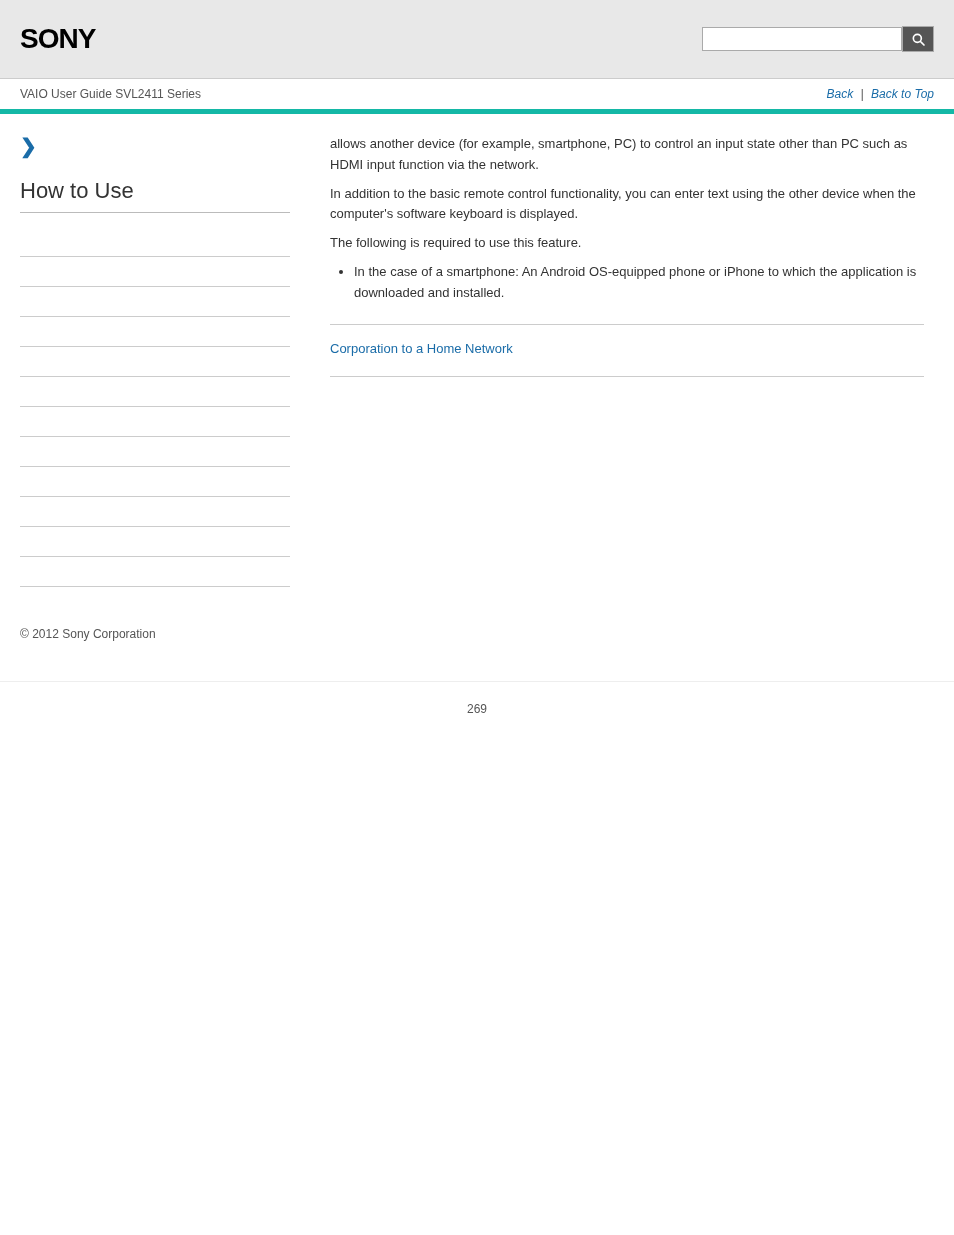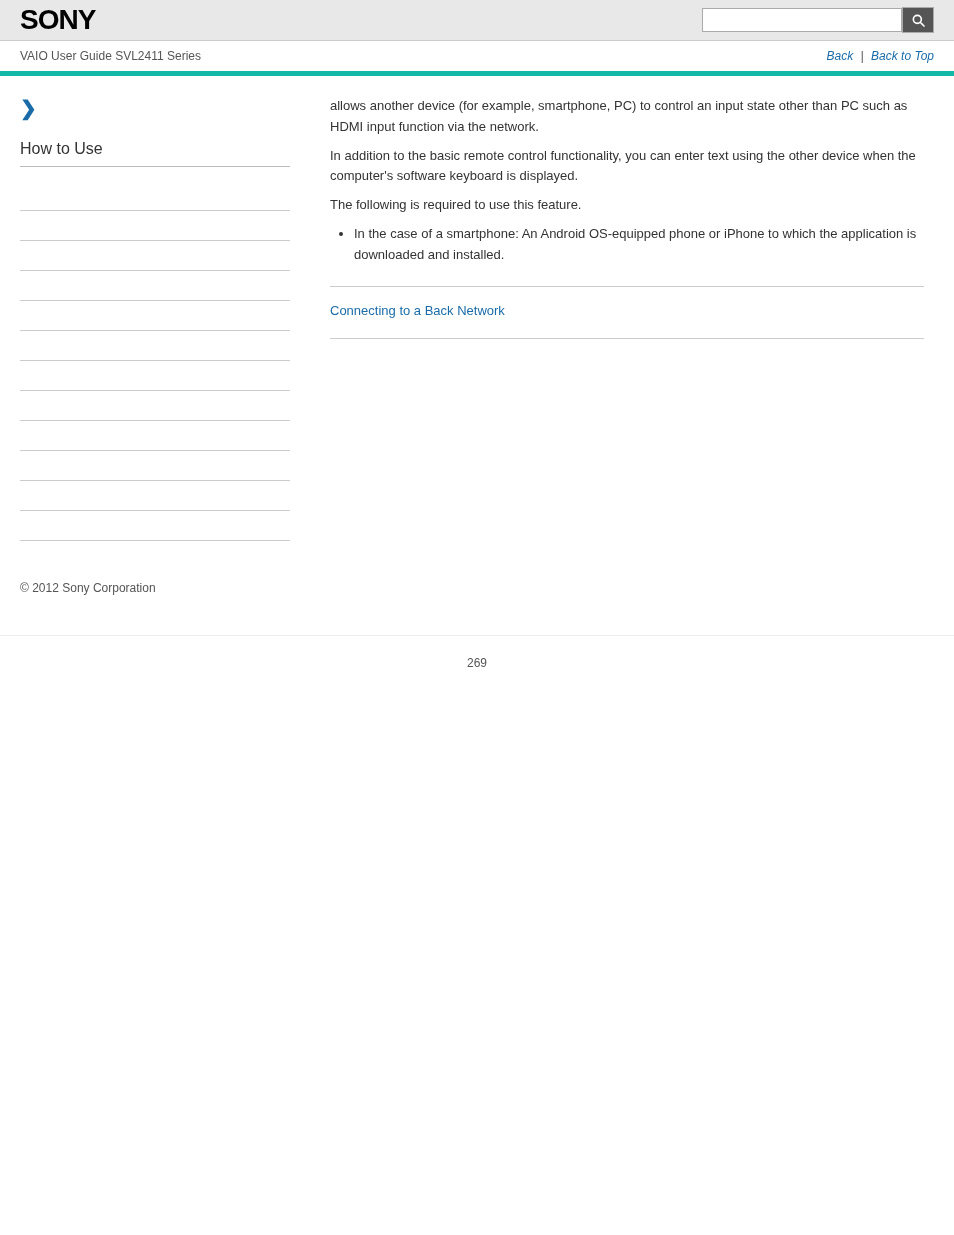--- a/index.html
+++ b/index.html
@@ -13,21 +13,21 @@
       font-size: 13px;
       color: #333;
       background: #fff;
       width: 954px;
       min-height: 1235px;
     }
 
     
     .header {
       background: #e8e8e8;
-      padding: 4px 20px;
+      padding: 23px 20px;
       display: flex;
       align-items: center;
       justify-content: space-between;
       border-bottom: 1px solid #ccc;
     }
 
     .sony-logo {
       font-size: 28px;
       font-weight: 900;
       letter-spacing: -1px;
@@ -113,21 +113,21 @@
 
     .chevron-icon {
       color: #1a6ca8;
       font-size: 20px;
       font-weight: bold;
       margin-bottom: 20px;
       display: block;
     }
 
     .sidebar-heading {
-      font-size: 16px;
+      font-size: 22px;
       font-weight: normal;
       color: #333;
       margin-bottom: 14px;
       border-bottom: 1px solid #bbb;
       padding-bottom: 8px;
     }
 
     .sidebar-nav-items {
       list-style: none;
       padding: 0;
@@ -255,21 +255,21 @@
         <li>
           <span>In the case of a smartphone: An Android OS-equipped phone or iPhone to which the application is downloaded and installed.</span>
         </li>
       </ul>
 
     </div>
 
     <hr class="content-divider">
 
     <div class="content-section">
-      <a href="#" class="content-link">Connecting to a Back Network</a>
+      <a href="#" class="content-link">Corporation to a Home Network</a>
     </div>
 
     <hr class="content-divider">
 
   </div>
 </div>
 
 <div class="footer">
   <span>© 2012 Sony Corporation</span>
 </div>

